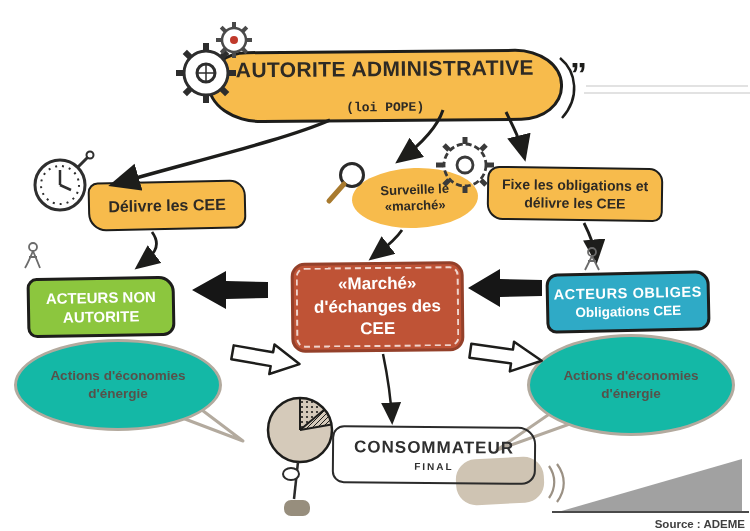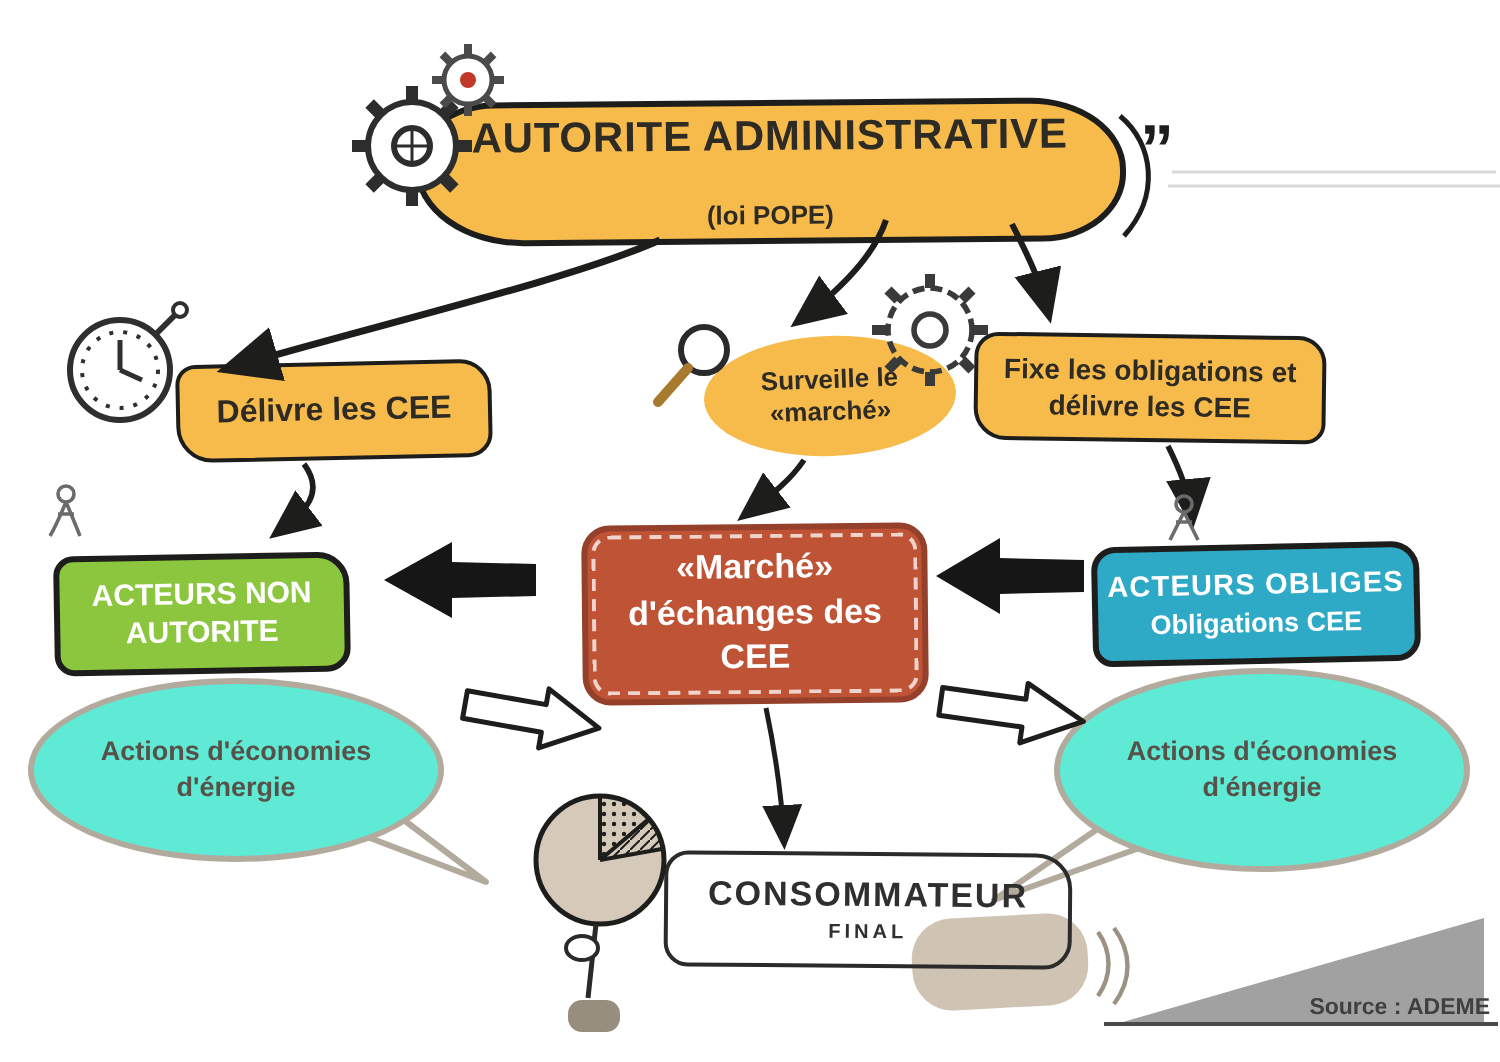--- a/index.html
+++ b/index.html
@@ -1,43 +1,43 @@
 <!DOCTYPE html>
 <html><head>
 <meta charset="utf-8">
 <style>
   html,body{margin:0;padding:0;background:#fff;}
   #stage{position:relative;width:750px;height:531px;background:#fff;overflow:hidden;
          font-family:"Liberation Sans", sans-serif;}
-  .abs{position:absolute;}
+  .abs{position:absolute;margin-top:20px;}
   .box{position:absolute;display:flex;flex-direction:column;align-items:center;justify-content:center;
        text-align:center;box-sizing:border-box;font-weight:bold;z-index:2;}
   .ink{color:#2e2a24;}
   .banner{left:207px;top:50px;width:356px;height:72px;background:#F7BB4C;
           border:3px solid #1d1d1b;border-radius:40px 48px 42px 55px / 32px 36px 34px 40px;
           transform:rotate(-.5deg);}
   .banner .t1{font-size:21px;letter-spacing:.4px;}
-  .banner .t2{font-size:13px;margin-top:19px;}
+  .banner .t2{font-size:13px;margin-top:19px;font-family:Liberation Mono, monospace;}
   .ybox{background:#F7BB4C;border:2.5px solid #1d1d1b;}
   .delivre{left:88px;top:181px;width:158px;height:49px;border-radius:10px 16px 12px 18px;
            transform:rotate(-1.2deg);font-size:16px;}
   .surveille{left:352px;top:168px;width:126px;height:60px;background:#F7BB4C;border:none;
              border-radius:50%;transform:rotate(-2deg);font-size:13px;line-height:1.25;}
   .fixe{left:487px;top:167px;width:176px;height:54px;border-radius:12px 14px 10px 16px;
         transform:rotate(.8deg);font-size:14px;line-height:1.3;}
   .green{left:27px;top:277px;width:148px;height:60px;background:#8CC63E;border:3px solid #1d1d1b;
          border-radius:10px 16px 12px 10px;transform:rotate(-1deg);color:#fff;font-size:15px;line-height:1.3;}
   .market{left:291px;top:262px;width:173px;height:90px;background:#BF5336;border:3px solid #94402a;
           border-radius:14px;outline:2px dashed rgba(255,255,255,.75);outline-offset:-7px;
           transform:rotate(-.6deg);color:#fff;font-size:17px;line-height:1.35;}
   .blue{left:546px;top:272px;width:164px;height:60px;background:#2FAAC6;border:3px solid #1d1d1b;
         border-radius:12px 14px 12px 10px;transform:rotate(-1.2deg);color:#fff;line-height:1.3;}
   .blue .t1{font-size:14.5px;letter-spacing:.6px;}
   .blue .t2{font-size:13.5px;}
-  .bubble{position:absolute;border:3.5px solid #b3aa9e;border-radius:50%;background:#5eead4;z-index:2;
+  .bubble{position:absolute;border:3.5px solid #b3aa9e;border-radius:50%;background:#14b8a6;z-index:2;
           display:flex;flex-direction:column;align-items:center;justify-content:center;text-align:center;
           color:#57514a;font-weight:bold;font-size:13.5px;line-height:1.35;}
   .bubbleL{left:14px;top:339px;width:202px;height:86px;}
   .bubbleR{left:527px;top:334px;width:202px;height:96px;}
   .consumer{left:332px;top:426px;width:204px;height:58px;background:transparent;
             border:2.5px solid #2b2b2b;border-radius:12px 18px 14px 12px;transform:rotate(.5deg);
             color:#2f2f2f;line-height:1.35;}
   .consumer .t1{font-size:17px;letter-spacing:1px;}
   .consumer .t2{font-size:10px;letter-spacing:2px;}
   .source{left:600px;top:498px;width:145px;text-align:right;font-size:11.5px;font-weight:600;

